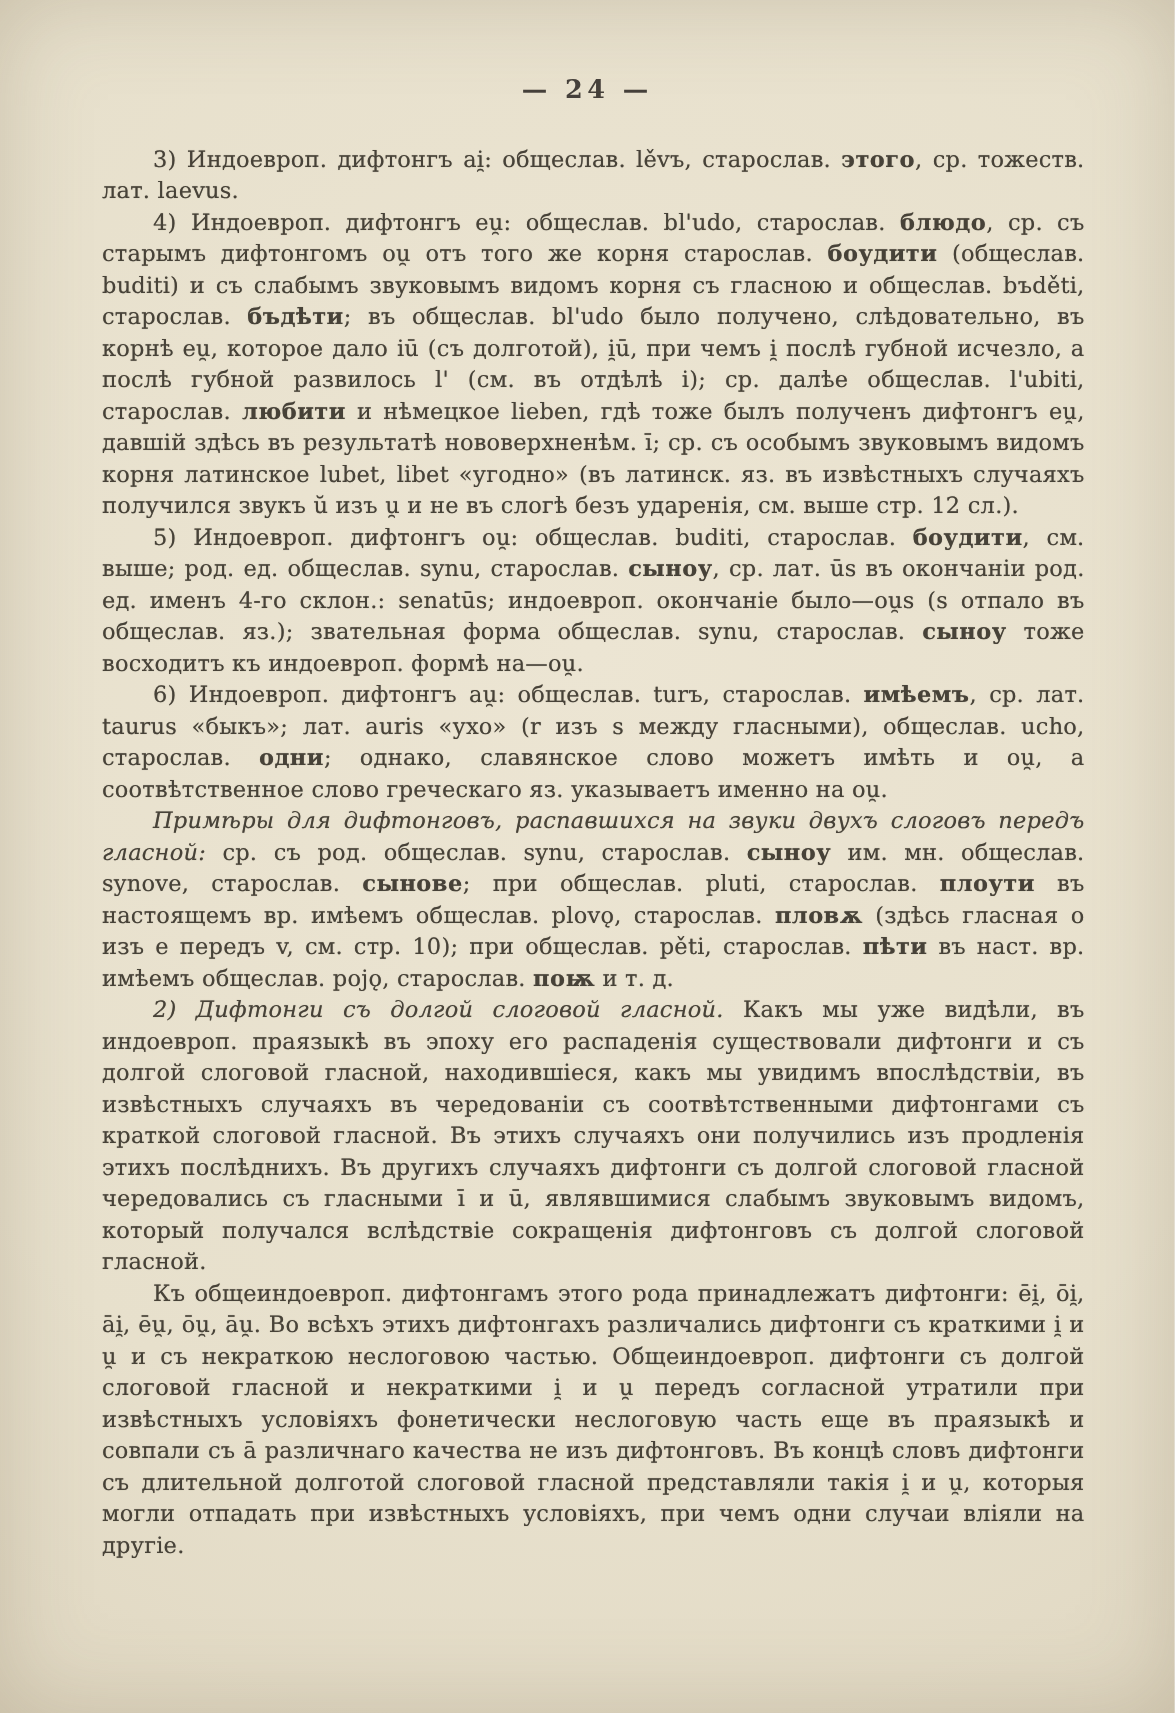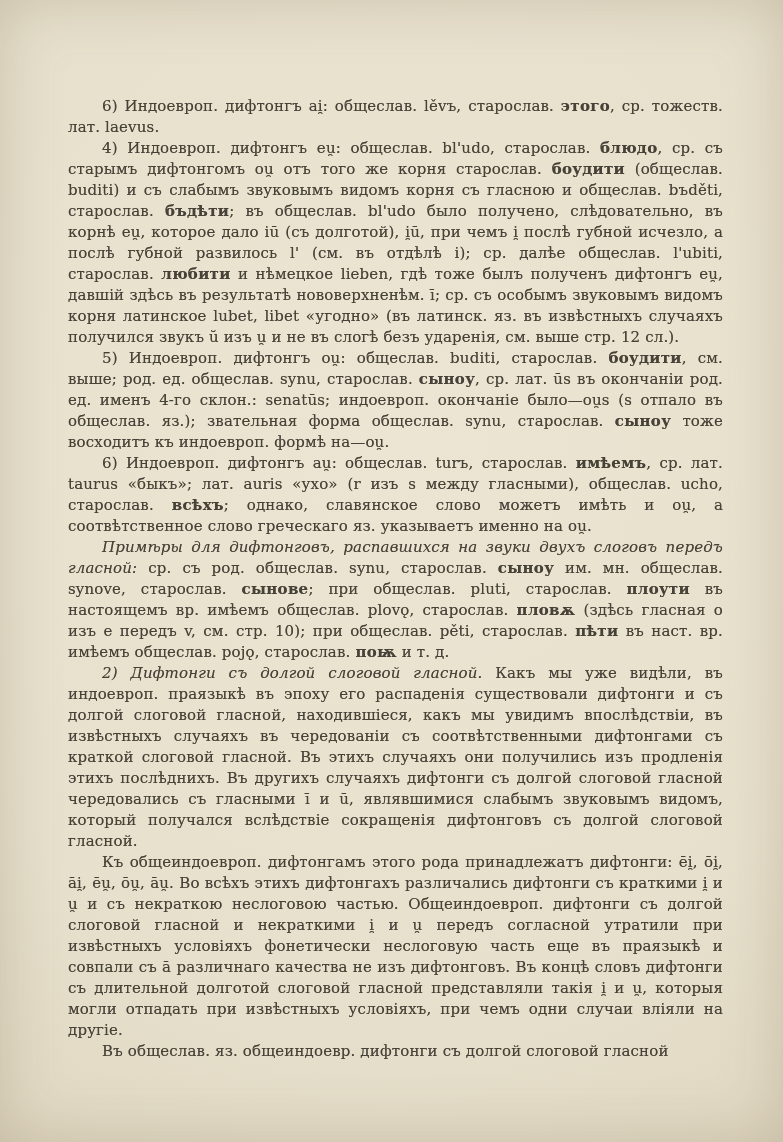--- a/index.html
+++ b/index.html
@@ -52,23 +52,23 @@
     letter-spacing: 0.3px;
   }
   .ital {
     font-style: italic;
   }
 </style>
 </head>
 <body style="color: rgb(71, 66, 56);">
 
 <div class="page">
+  <div class="page-number">— 24 —</div>
   <div class="text-block" id="paragraphs">
-      <p class="para"><span>6) Индоевроп. дифтонгъ ai̯: общеслав. lěvъ, старослав. </span><span class="ocs">этого</span><span>, ср. тожеств. лат. laevus.</span></p>
+      <p class="para"><span>3) Индоевроп. дифтонгъ ai̯: общеслав. lěvъ, старослав. </span><span class="ocs">этого</span><span>, ср. тожеств. лат. laevus.</span></p>
       <p class="para"><span>4) Индоевроп. дифтонгъ eu̯: общеслав. bl'udo, старослав. </span><span class="ocs">блюдо</span><span>, ср. съ старымъ дифтонгомъ ou̯ отъ того же корня старослав. </span><span class="ocs">боудити</span><span> (общеслав. buditi) и съ слабымъ звуковымъ видомъ корня съ гласною и общеслав. bъděti, старослав. </span><span class="ocs">бъдѣти</span><span>; въ общеслав. bl'udo было получено, слѣдовательно, въ корнѣ eu̯, которое дало iū (съ долготой), i̯ū, при чемъ i̯ послѣ губной исчезло, а послѣ губной развилось l' (см. въ отдѣлѣ i); ср. далѣе общеслав. l'ubiti, старослав. </span><span class="ocs">любити</span><span> и нѣмецкое lieben, гдѣ тоже былъ полученъ дифтонгъ eu̯, давшій здѣсь въ результатѣ нововерхненѣм. ī; ср. съ особымъ звуковымъ видомъ корня латинское lubet, libet «угодно» (въ латинск. яз. въ извѣстныхъ случаяхъ получился звукъ ŭ изъ u̯ и не въ слогѣ безъ ударенія, см. выше стр. 12 сл.).</span></p>
       <p class="para"><span>5) Индоевроп. дифтонгъ ou̯: общеслав. buditi, старослав. </span><span class="ocs">боудити</span><span>, см. выше; род. ед. общеслав. synu, старослав. </span><span class="ocs">сыноу</span><span>, ср. лат. ūs въ окончаніи род. ед. именъ 4-го склон.: senatūs; индоевроп. окончаніе было—ou̯s (s отпало въ общеслав. яз.); звательная форма общеслав. synu, старослав. </span><span class="ocs">сыноу</span><span> тоже восходитъ къ индоевроп. формѣ на—ou̯.</span></p>
-      <p class="para"><span>6) Индоевроп. дифтонгъ au̯: общеслав. turъ, старослав. </span><span class="ocs">имѣемъ</span><span>, ср. лат. taurus «быкъ»; лат. auris «ухо» (r изъ s между гласными), общеслав. ucho, старослав. </span><span class="ocs">всѣхъ</span><span>; однако, славянское слово можетъ имѣть и ou̯, а соотвѣтственное слово греческаго яз. указываетъ именно на ou̯.</span></p>
+      <p class="para"><span>6) Индоевроп. дифтонгъ au̯: общеслав. turъ, старослав. </span><span class="ocs">имѣемъ</span><span>, ср. лат. taurus «быкъ»; лат. auris «ухо» (r изъ s между гласными), общеслав. ucho, старослав. </span><span class="ocs">одни</span><span>; однако, славянское слово можетъ имѣть и ou̯, а соотвѣтственное слово греческаго яз. указываетъ именно на ou̯.</span></p>
       <p class="para"><span class="ital">Примѣры для дифтонговъ, распавшихся на звуки двухъ слоговъ передъ гласной:</span><span> ср. съ род. общеслав. synu, старослав. </span><span class="ocs">сыноу</span><span> им. мн. общеслав. synove, старослав. </span><span class="ocs">сынове</span><span>; при общеслав. pluti, старослав. </span><span class="ocs">плоути</span><span> въ настоящемъ вр. имѣемъ общеслав. plovǫ, старослав. </span><span class="ocs">пловѫ</span><span> (здѣсь гласная о изъ е передъ v, см. стр. 10); при общеслав. pěti, старослав. </span><span class="ocs">пѣти</span><span> въ наст. вр. имѣемъ общеслав. pojǫ, старослав. </span><span class="ocs">поѭ</span><span> и т. д.</span></p>
       <p class="para"><span class="ital">2) Дифтонги съ долгой слоговой гласной.</span><span> Какъ мы уже видѣли, въ индоевроп. праязыкѣ въ эпоху его распаденія существовали дифтонги и съ долгой слоговой гласной, находившіеся, какъ мы увидимъ впослѣдствіи, въ извѣстныхъ случаяхъ въ чередованіи съ соотвѣтственными дифтонгами съ краткой слоговой гласной. Въ этихъ случаяхъ они получились изъ продленія этихъ послѣднихъ. Въ другихъ случаяхъ дифтонги съ долгой слоговой гласной чередовались съ гласными ī и ū, являвшимися слабымъ звуковымъ видомъ, который получался вслѣдствіе сокращенія дифтонговъ съ долгой слоговой гласной.</span></p>
       <p class="para"><span>Къ общеиндоевроп. дифтонгамъ этого рода принадлежатъ дифтонги: ēi̯, ōi̯, āi̯, ēu̯, ōu̯, āu̯. Во всѣхъ этихъ дифтонгахъ различались дифтонги съ краткими i̯ и u̯ и съ некраткою неслоговою частью. Общеиндоевроп. дифтонги съ долгой слоговой гласной и некраткими i̯ и u̯ передъ согласной утратили при извѣстныхъ условіяхъ фонетически неслоговую часть еще въ праязыкѣ и совпали съ ā различнаго качества не изъ дифтонговъ. Въ концѣ словъ дифтонги съ длительной долготой слоговой гласной представляли такія i̯ и u̯, которыя могли отпадать при извѣстныхъ условіяхъ, при чемъ одни случаи вліяли на другіе.</span></p>
-      <p class="para"><span>Въ общеслав. яз. общеиндоевр. дифтонги съ долгой слоговой гласной</span></p>
     </div>
 </div>
 
 </body></html>

